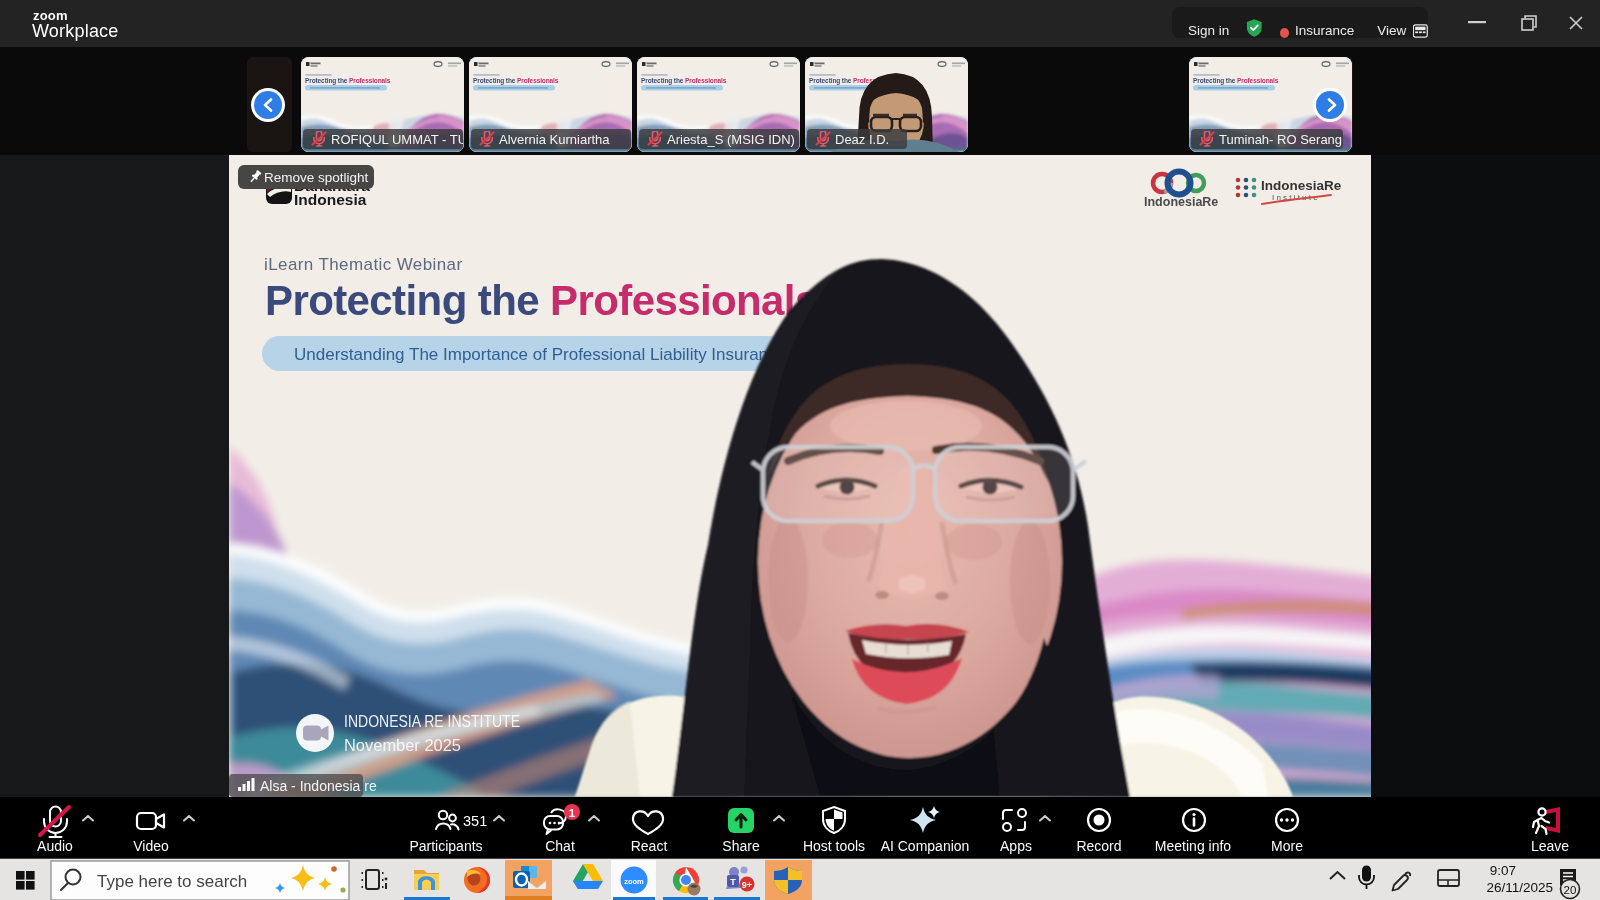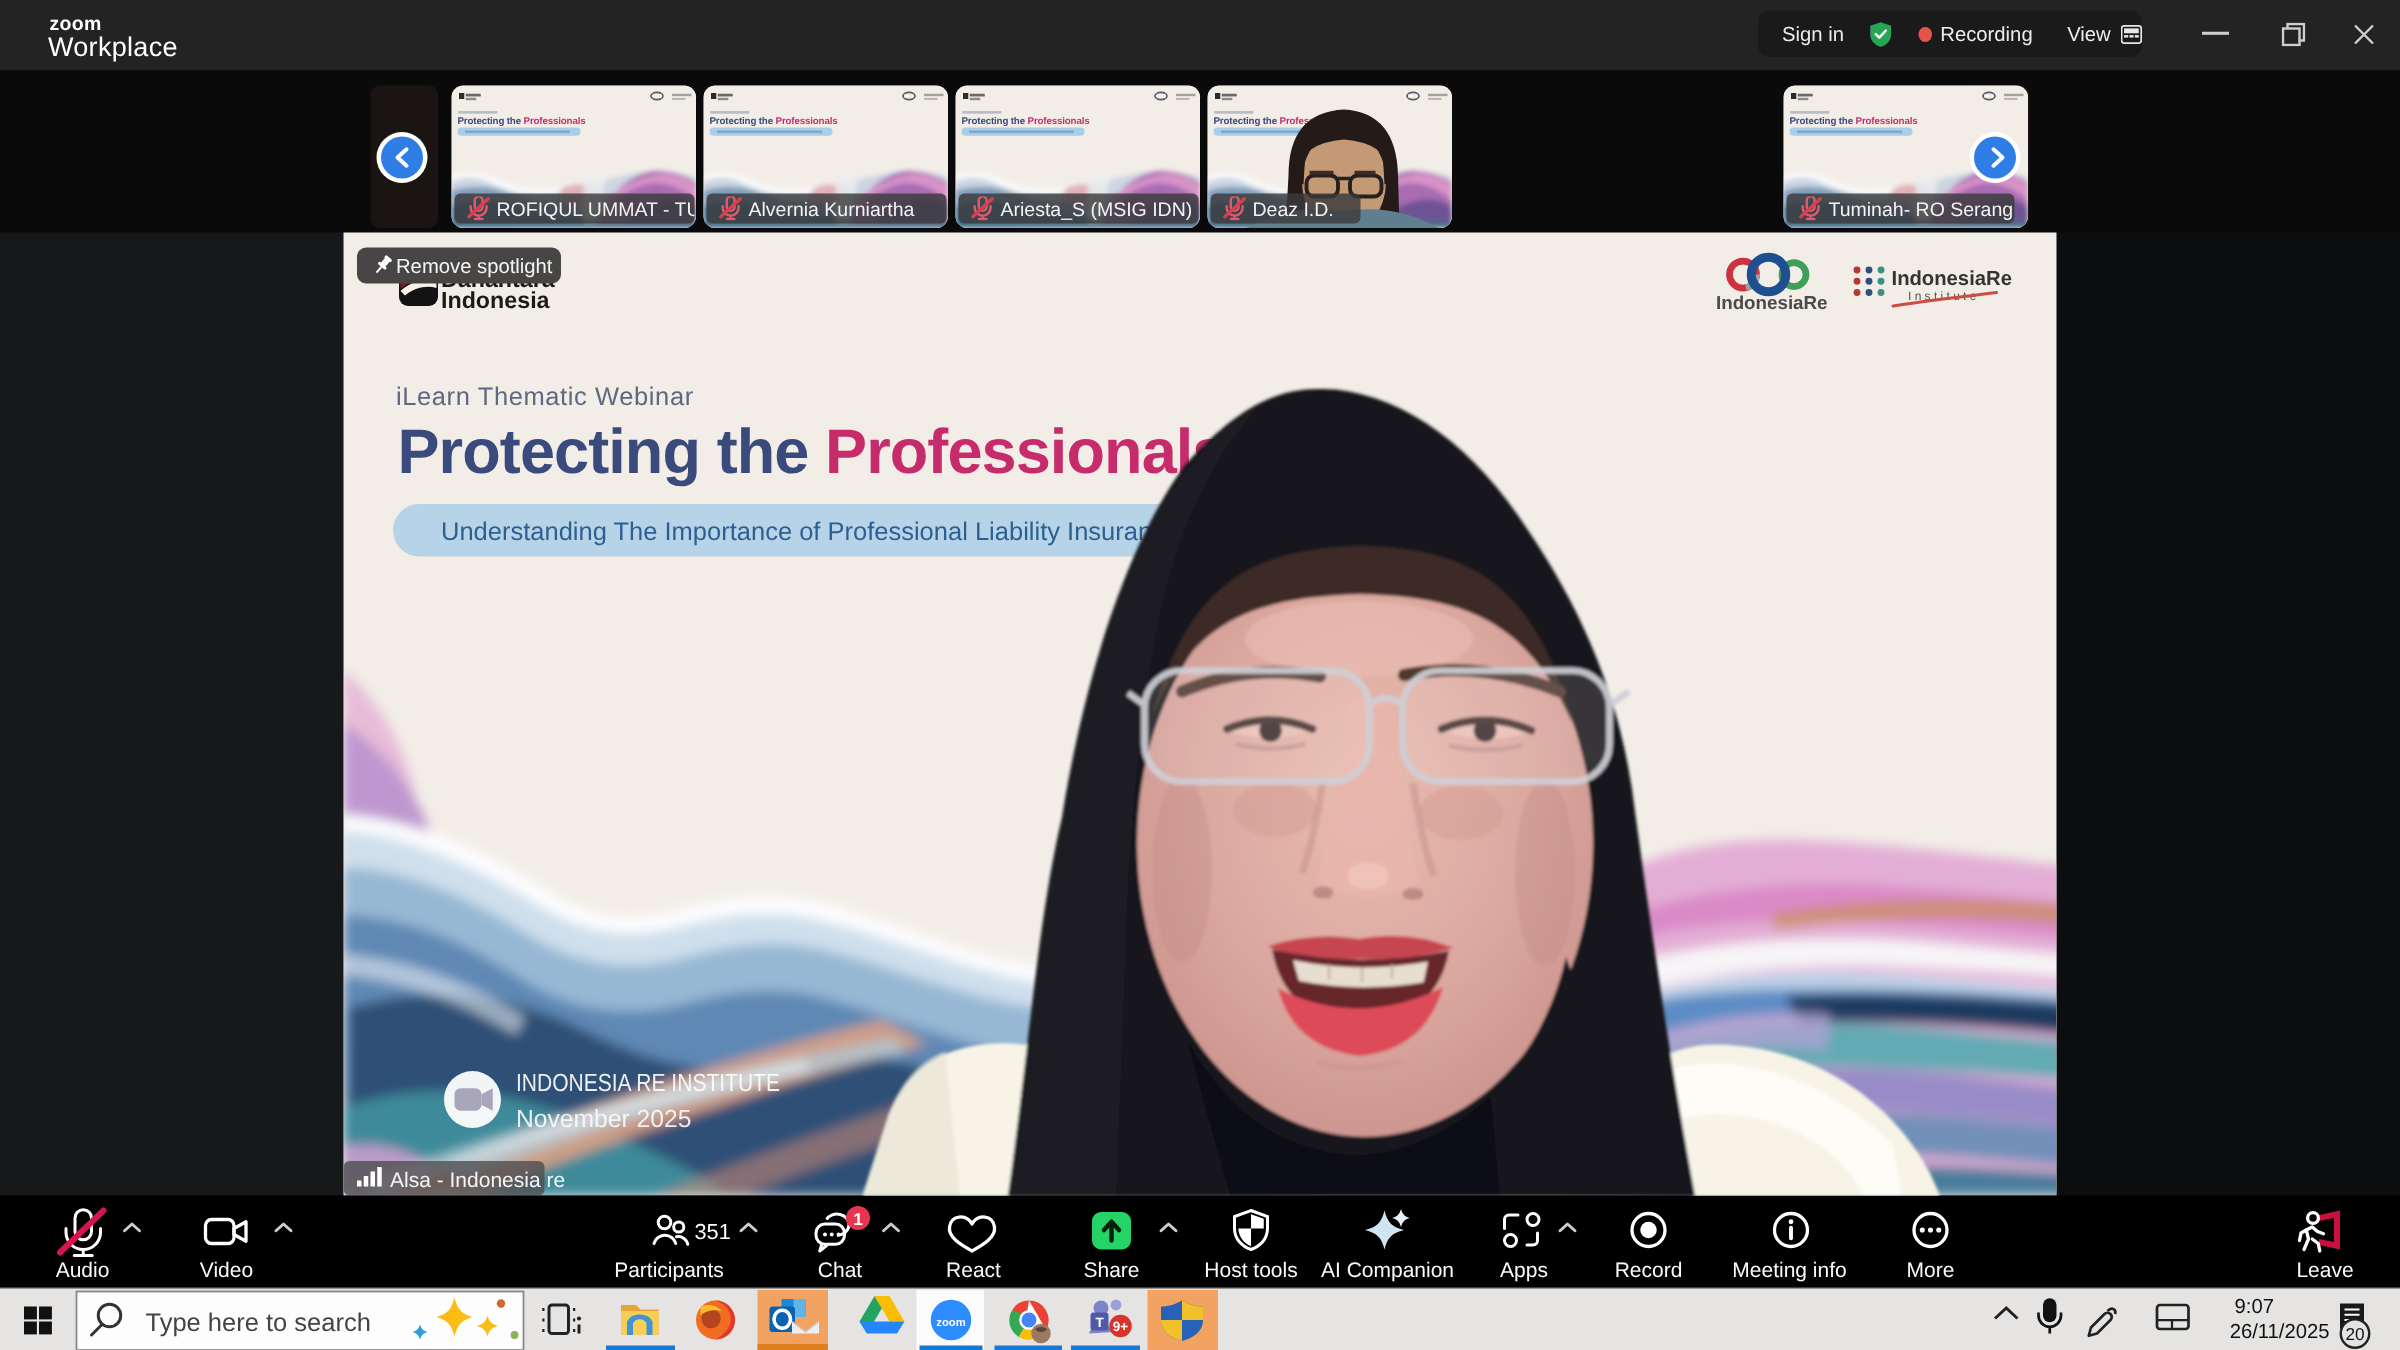--- a/index.html
+++ b/index.html
@@ -13,28 +13,28 @@
 #taskbar{position:absolute;left:0;top:858px;width:1600px;height:42px;background:#e5e4e3;border-top:1px solid #404040;box-sizing:border-box}
 .thumb{position:absolute;top:10px;width:163px;height:95px;border-radius:8px;overflow:hidden;background:#f2eee7}
 .tlabel{position:absolute;left:2px;bottom:3px;height:20px;background:rgba(58,58,60,.82);border-radius:4px;display:flex;align-items:center;color:#f3f3f3;font-size:13px;white-space:nowrap;overflow:hidden}
 .tlabel svg{flex-shrink:0}
 </style></head>
 <body>
 
 <div id="topbar">
   <div class="abs" style="left:33px;top:8px;color:#fff;font-size:13px;font-weight:bold;letter-spacing:.2px">zoom</div>
   <div class="abs" style="left:32px;top:21px;color:#fff;font-size:18px;letter-spacing:.2px">Workplace</div>
-  <div class="abs" style="left:1172px;top:7px;width:256px;height:31px;background:#1a1a1a;border-radius:8px;display:flex;align-items:center;color:#ececec;font-size:13.5px;white-space:nowrap">
+  <div class="abs" style="left:1172px;top:7px;width:256px;height:31px;background:#1a1a1a;border-radius:8px;display:flex;align-items:flex-end;color:#ececec;font-size:13.5px;white-space:nowrap">
     <span style="margin-left:16px">Sign in</span>
     <svg style="margin-left:17px" width="18" height="20" viewBox="0 0 19 21">
         <path d="M9.5 0.5 L18 3.5 L18 10 C18 16 13.5 19.5 9.5 20.5 C5.5 19.5 1 16 1 10 L1 3.5 Z" fill="#26a555"></path>
         <path d="M5.5 10.2 L8.4 13 L13.6 7.4" stroke="#fff" stroke-width="2" fill="none" stroke-linecap="round" stroke-linejoin="round"></path>
       </svg>
     <span style="margin-left:17px;width:10px;height:10px;border-radius:50%;background:#e5544b"></span>
-    <span style="margin-left:6px">Recording</span>
+    <span style="margin-left:6px">Insurance</span>
     <span style="margin-left:23px">View</span>
     <svg style="margin-left:7px" width="16" height="14" viewBox="0 0 17 15">
         <rect x="0.5" y="0.5" width="16" height="14" rx="2" fill="none" stroke="#e8e8e8" stroke-width="1.4"></rect>
         <rect x="2.5" y="2.5" width="12" height="4" fill="#e8e8e8"></rect>
         <rect x="2.5" y="8" width="3.4" height="2" fill="#e8e8e8"></rect>
         <rect x="6.9" y="8" width="3.4" height="2" fill="#e8e8e8"></rect>
         <rect x="11.3" y="8" width="3.2" height="2" fill="#e8e8e8"></rect>
       </svg>
   </div>
   <svg class="abs" style="left:1468px;top:21px" width="18" height="3" viewBox="0 0 18 3">

